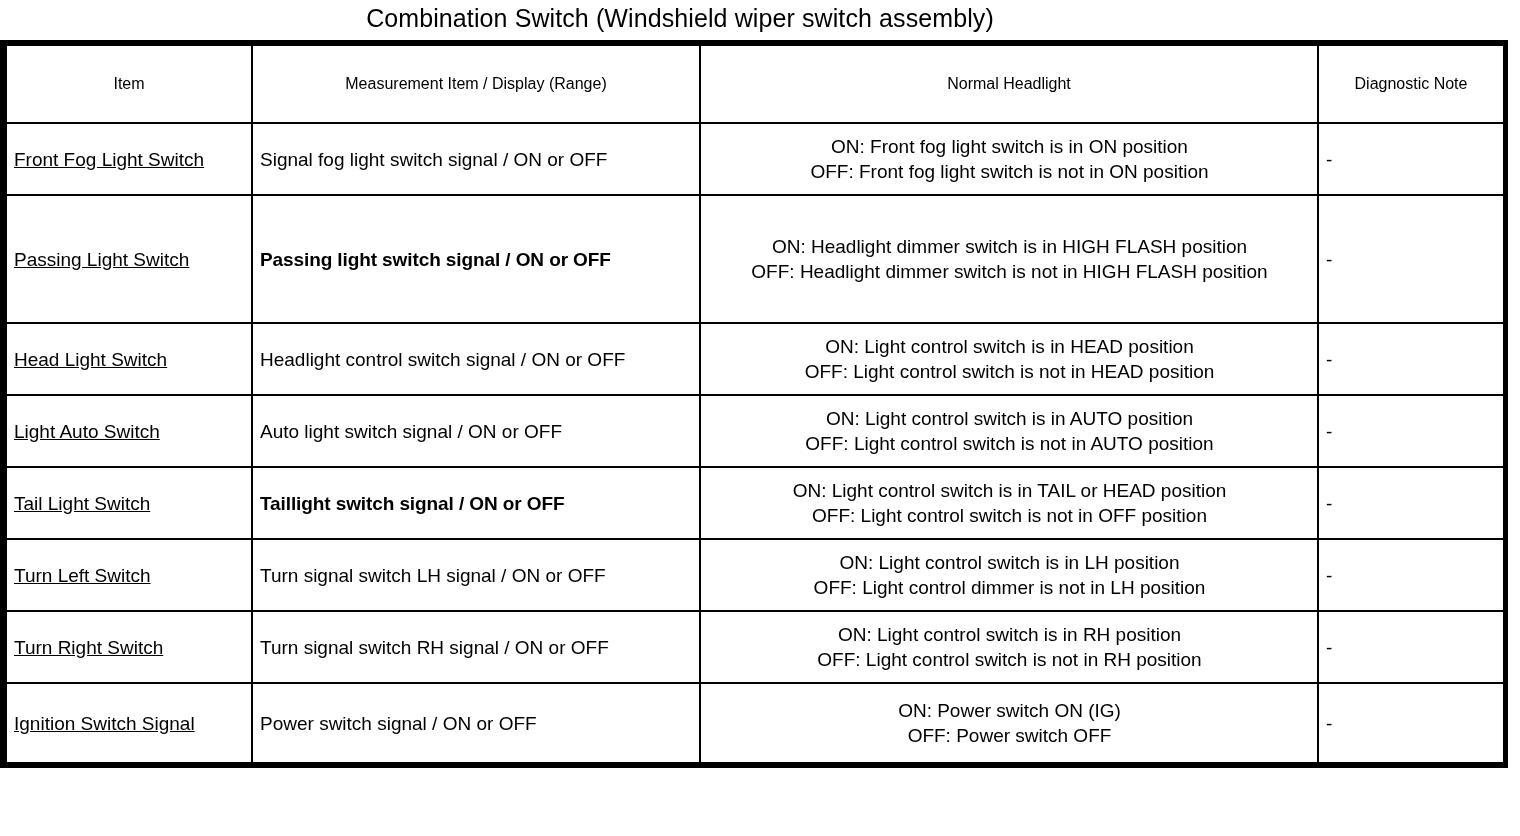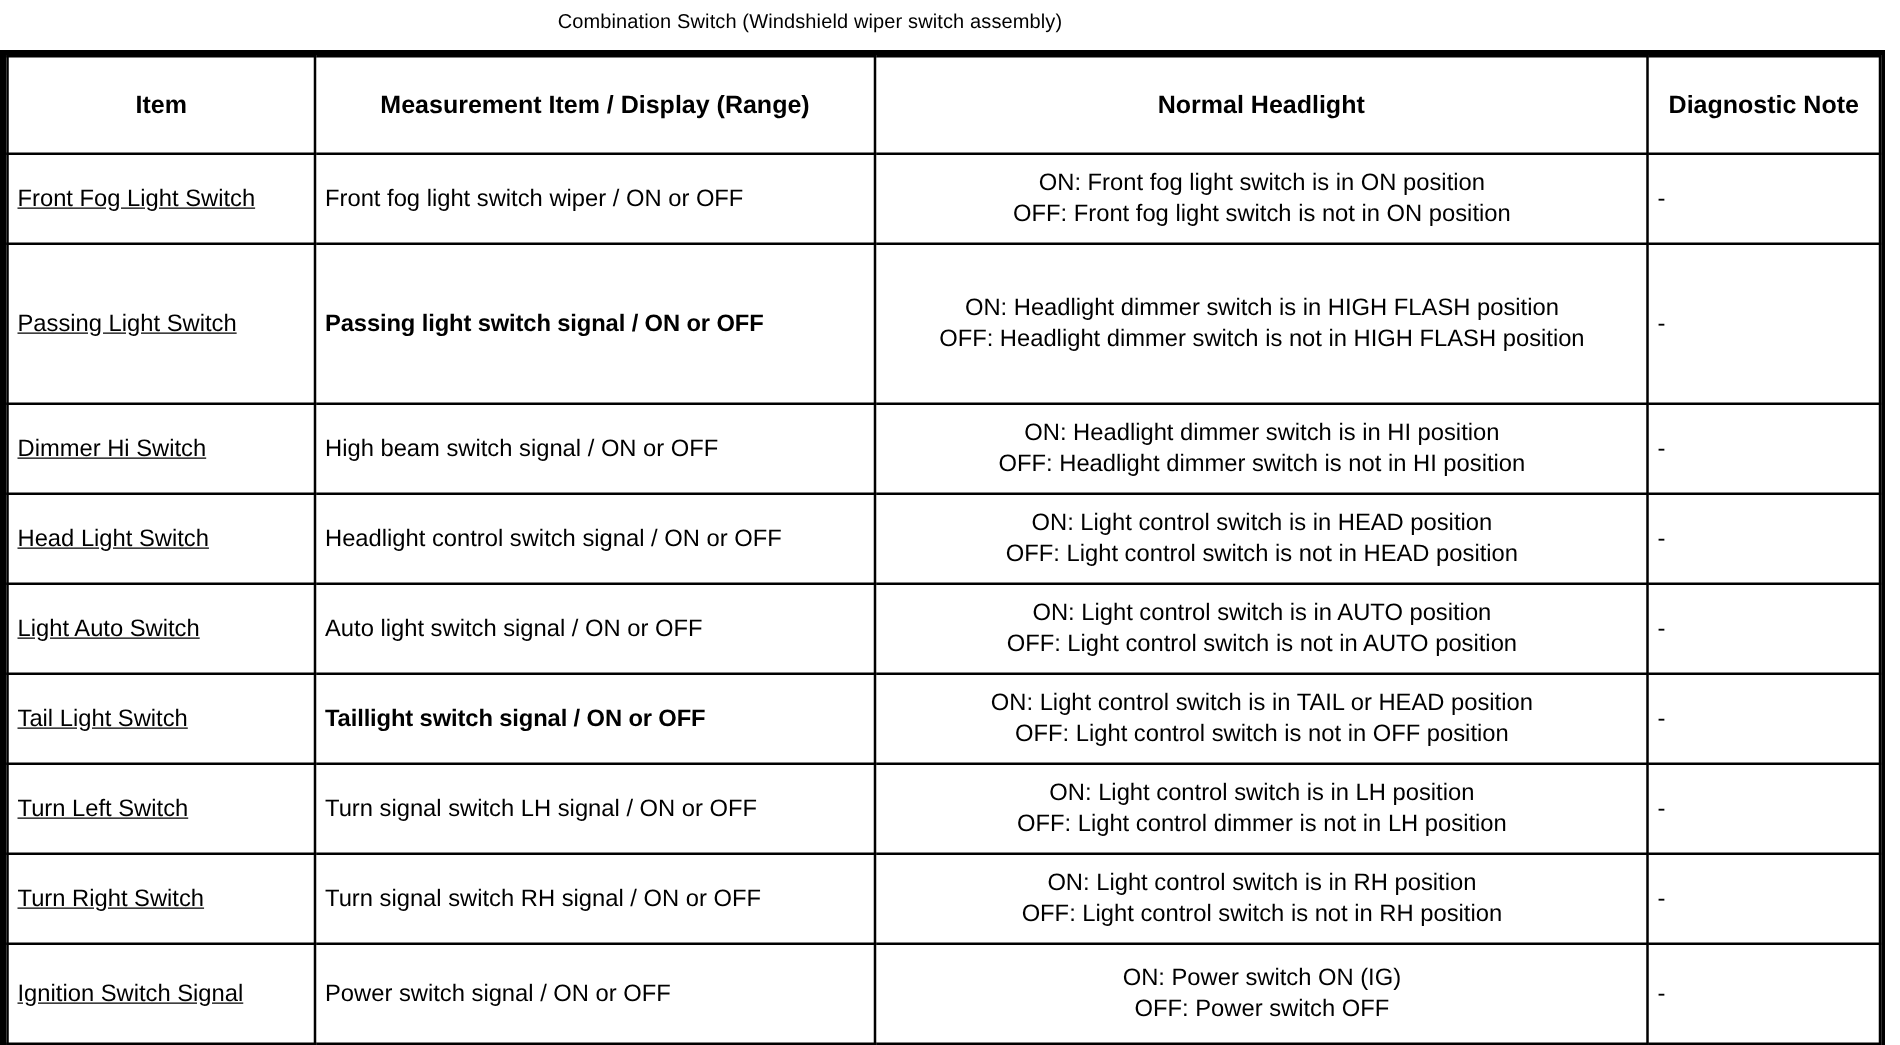--- a/index.html
+++ b/index.html
@@ -18,26 +18,27 @@
   #page {
     position: relative;
     width: 1520px;
     height: 836px;
     box-sizing: border-box;
   }
 
   #caption {
     width: 1296px;
     text-align: center;
-    font-size: 16px;
+    font-size: 25px;
     line-height: 26px;
     padding-top: 5px;
     padding-bottom: 6px;
     letter-spacing: 0.1px;
     white-space: nowrap;
+    margin-left: 32px;
   }
 
   #table-frame {
     position: absolute;
     left: 0px;
     top: 40px;
     width: 1508px;
     border-left: 5px solid #000;
     border-right: 5px solid #000;
     border-top: 4px solid #000;
@@ -62,22 +63,22 @@
     border: 2px solid #000;
     vertical-align: middle;
     font-size: 19px;
     line-height: 25px;
     padding: 2px 6px 2px 7px;
     box-sizing: border-box;
   }
 
   table.spec thead th {
     text-align: center;
-    font-weight: bold;
-    font-size: 20px;
+    font-weight: normal;
+    font-size: 16px;
     line-height: 26px;
     height: 78px;
     padding: 4px 6px;
   }
 
   table.spec tbody td {
     text-align: left;
     font-weight: normal;
   }
 
@@ -117,21 +118,21 @@
           <th>Item</th>
           <th>Measurement Item / Display (Range)</th>
           <th>Normal Headlight</th>
           <th>Diagnostic Note</th>
         </tr>
       </thead>
       <tbody>
 
         <tr class="row-h2">
           <td class="cell-item">Front Fog Light Switch</td>
-          <td class="cell-meas">Front fog light switch wiper / ON or OFF</td>
+          <td class="cell-meas">Signal fog light switch signal / ON or OFF</td>
           <td class="cell-cond">
             <span class="cond-line">ON: Front fog light switch is in ON position</span>
             <span class="cond-line">OFF: Front fog light switch is not in ON position</span>
           </td>
           <td class="cell-note">
             <span class="note-dash">-</span>
           </td>
         </tr>
 
         <tr class="row-h4">
@@ -139,31 +140,20 @@
           <td class="cell-meas heavy">Passing light switch signal / ON or OFF</td>
           <td class="cell-cond">
             <span class="cond-line">ON: Headlight dimmer switch is in HIGH FLASH position</span>
             <span class="cond-line">OFF: Headlight dimmer switch is not in HIGH FLASH position</span>
           </td>
           <td class="cell-note">
             <span class="note-dash">-</span>
           </td>
         </tr>
 
-        <tr class="row-h2">
-          <td class="cell-item">Dimmer Hi Switch</td>
-          <td class="cell-meas">High beam switch signal / ON or OFF</td>
-          <td class="cell-cond">
-            <span class="cond-line">ON: Headlight dimmer switch is in HI position</span>
-            <span class="cond-line">OFF: Headlight dimmer switch is not in HI position</span>
-          </td>
-          <td class="cell-note">
-            <span class="note-dash">-</span>
-          </td>
-        </tr>
 
         <tr class="row-h2">
           <td class="cell-item">Head Light Switch</td>
           <td class="cell-meas">Headlight control switch signal / ON or OFF</td>
           <td class="cell-cond">
             <span class="cond-line">ON: Light control switch is in HEAD position</span>
             <span class="cond-line">OFF: Light control switch is not in HEAD position</span>
           </td>
           <td class="cell-note">
             <span class="note-dash">-</span>

